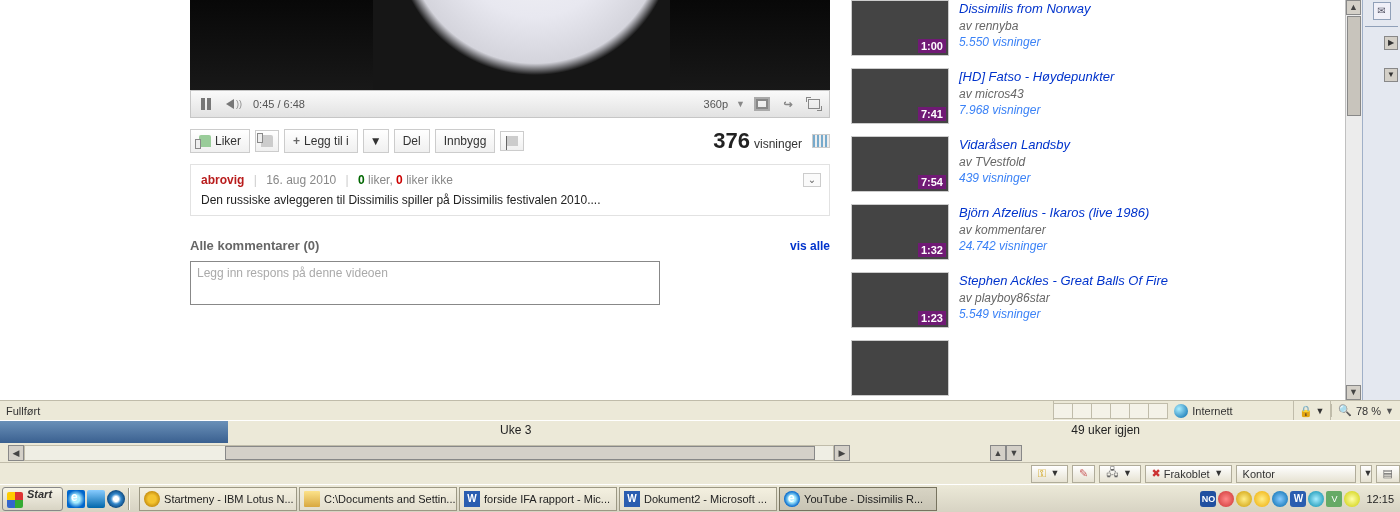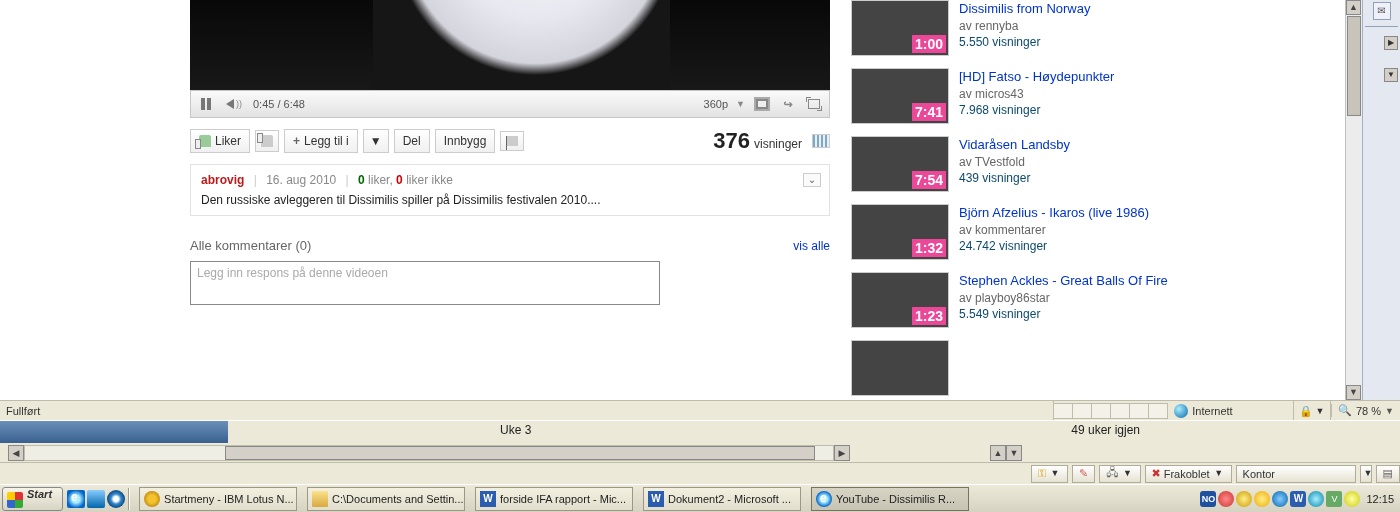--- a/index.html
+++ b/index.html
@@ -47,31 +47,31 @@
   .desc { margin-top:10px; border:1px solid #e2e2e2; padding:8px 10px; position:relative;}
   .desc .uploader { color:#b91c1c; font-weight:bold; font-size:12px;}
   .desc .sep { color:#ccc; margin:0 6px;}
   .desc .date { color:#888;}
   .desc .likes { color:#888;}
   .desc .likes .g{color:#060;font-weight:bold;}
   .desc .likes .r{color:#c00;font-weight:bold;}
   .desc .txt { margin-top:6px; color:#222;}
   .desc .expand { position:absolute; right:8px; top:8px; width:18px; height:14px; border:1px solid #ccc; background:#fafafa; font-size:10px; text-align:center; line-height:12px; color:#666; cursor:pointer;}
   .comments { margin-top:22px;}
-  .comments .hline { display:flex; align-items:center; color:#666; font-size:13px;}
+  .comments .hline { display:flex; align-items:center; color:#666; font-size:13px;font-weight:bold;}
   .comments .show { margin-left:auto; color:#03c; font-size:12px; cursor:pointer;}
   .commentbox { margin-top:8px; width:470px; height:44px; border:1px solid #888; padding:4px 6px; color:#aaa; font-size:12px;}
   .related-col { position:absolute; left:851px; top:0; width:350px; }
   .rel { display:flex; margin-bottom:12px; }
   .rel .thumb { width:98px; height:56px; border:1px solid #ccc; background:#444; position:relative; flex-shrink:0;}
-  .rel .thumb .dur { position:absolute; right:2px; bottom:2px; background:#ec4899; color:#fff; font-size:14px; font-weight:bold; padding:1px 3px;}
-  .rel .meta { margin-left:10px; font-size:12px; line-height:1.35; }
+  .rel .thumb .dur { position:absolute; right:2px; bottom:2px; background:#701a75; color:#fff; font-size:11px; font-weight:bold; padding:1px 3px;}
+  .rel .meta { margin-left:10px; font-size:12px; line-height:1.35;font-style:italic; }
   .rel .title { color:#03c; font-size:13px;}
   .rel .by { color:#666;}
-  .rel .views { color:#0c4a6e;}
+  .rel .views { color:#3b82f6;}
   .th0 { background:radial-gradient(circle at 50% 45%,#c0d0e8 0%,#5070a0 30%,#102030 70%);}
   .th1 { background:linear-gradient(#3a2d20,#20160c);text-align:right;}
   .th2 { background:linear-gradient(90deg,#c03030 50%,#902020 50%);}
   .th3 { background:radial-gradient(circle at 45% 50%,#c8a878 0%,#604830 40%,#201810 80%);}
   .th4 { background:radial-gradient(circle at 50% 40%,#d080b0 0%,#602050 50%,#200818 90%);}
   .th5 { background:linear-gradient(#8a9860,#556838);}
   .statusbar { position:absolute; top:400px; left:0; width:1400px; height:20px; background:#ece9d8; border-top:1px solid #c0bcaa; display:flex; align-items:center; font-size:11px; color:#333;}
   .statusbar .sitem { border-right:1px solid #c0bcaa; padding:0 6px; height:20px; line-height:20px;}
   .statusbar .zone { margin-left:auto; display:flex; align-items:center;}
   .statusbar .zone .box { width:20px; height:16px; border:1px solid #c0bcaa; background:#f4f2e8; margin-left:-1px;}
@@ -86,21 +86,21 @@
   .hscrollbar .track { flex:0 0 810px; height:16px; background:#efeee4; border:1px solid #c0bcaa; position:relative;}
   .hscrollbar .track .thumb {position:absolute; left:200px; top:0; width:590px; height:14px; background:#d4d0c8; border:1px solid #888;}
   .lotusbar { position:absolute; top:462px; left:0; width:1400px; height:22px; background:#ece9d8; border-top:1px solid #c0bcaa; display:flex; align-items:center; font-size:11px; color:#333;}
   .lotusbar .lbtn { height:18px; border:1px solid #b0ac9a; background:linear-gradient(#fff,#e6e2d2); margin-left:4px; padding:0 6px; display:flex; align-items:center; gap:3px; cursor:pointer;}
   .lotusbar .drop { width:12px; height:12px; font-size:9px; text-align:center; color:#333;}
   .taskbar { position:absolute; top:484px; left:0; width:1400px; height:29px; background:linear-gradient(#ece9d8,#d6d2c2); border-top:1px solid #fff; display:flex; align-items:center; font-size:11px;}
   .startbtn { height:24px; padding:0 10px 0 24px; margin-left:2px; background:linear-gradient(#f6f4e8,#d8d4c4); border:1px solid #888; border-radius:3px; font-weight:bold; font-style:italic; color:#333; position:relative; cursor:pointer;}
   .startbtn::before{content:'';position:absolute;left:4px;top:4px;width:16px;height:16px;background:conic-gradient(#d33 0 25%, #3a3 0 50%, #36c 0 75%, #fc0 0);border-radius:2px;}
   .ql { display:flex; gap:2px; margin-left:4px;}
   .ql .qico { width:18px; height:18px; border-radius:2px;}
-  .tasks { display:flex; gap:10px; margin-left:6px; height:24px;}
+  .tasks { display:flex; gap:2px; margin-left:6px; height:24px;}
   .task { width:158px; height:24px; border:1px solid #9c9884; background:linear-gradient(#f4f0e0,#e2dece); display:flex; align-items:center; padding:0 4px; gap:4px; font-size:11px; color:#222; overflow:hidden; white-space:nowrap; cursor:pointer;}
   .task.active { background:linear-gradient(#d8d4c4,#c8c4b4); border:1px solid #77735f;}
   .tico { width:16px; height:16px; flex-shrink:0;}
   .tray { margin-left:auto; display:flex; align-items:center; gap:2px; padding-right:6px;}
   .tray .tico2 { width:16px; height:16px; border-radius:3px;}
   .clock { font-size:11px; color:#222; margin-left:4px;}
   .lotus-ico{background:radial-gradient(circle,#f4c430 35%,#c89010 70%);border-radius:50%;}
   .folder-ico{background:linear-gradient(#fce28a,#d8a840);border-radius:1px;}
   .word-ico{background:#2a5db0;color:#fff;font-size:10px;font-weight:bold;text-align:center;line-height:16px;}
   .ie-ico{background:radial-gradient(circle,#aef 30%,#06c 70%);border-radius:50%;position:relative;}

